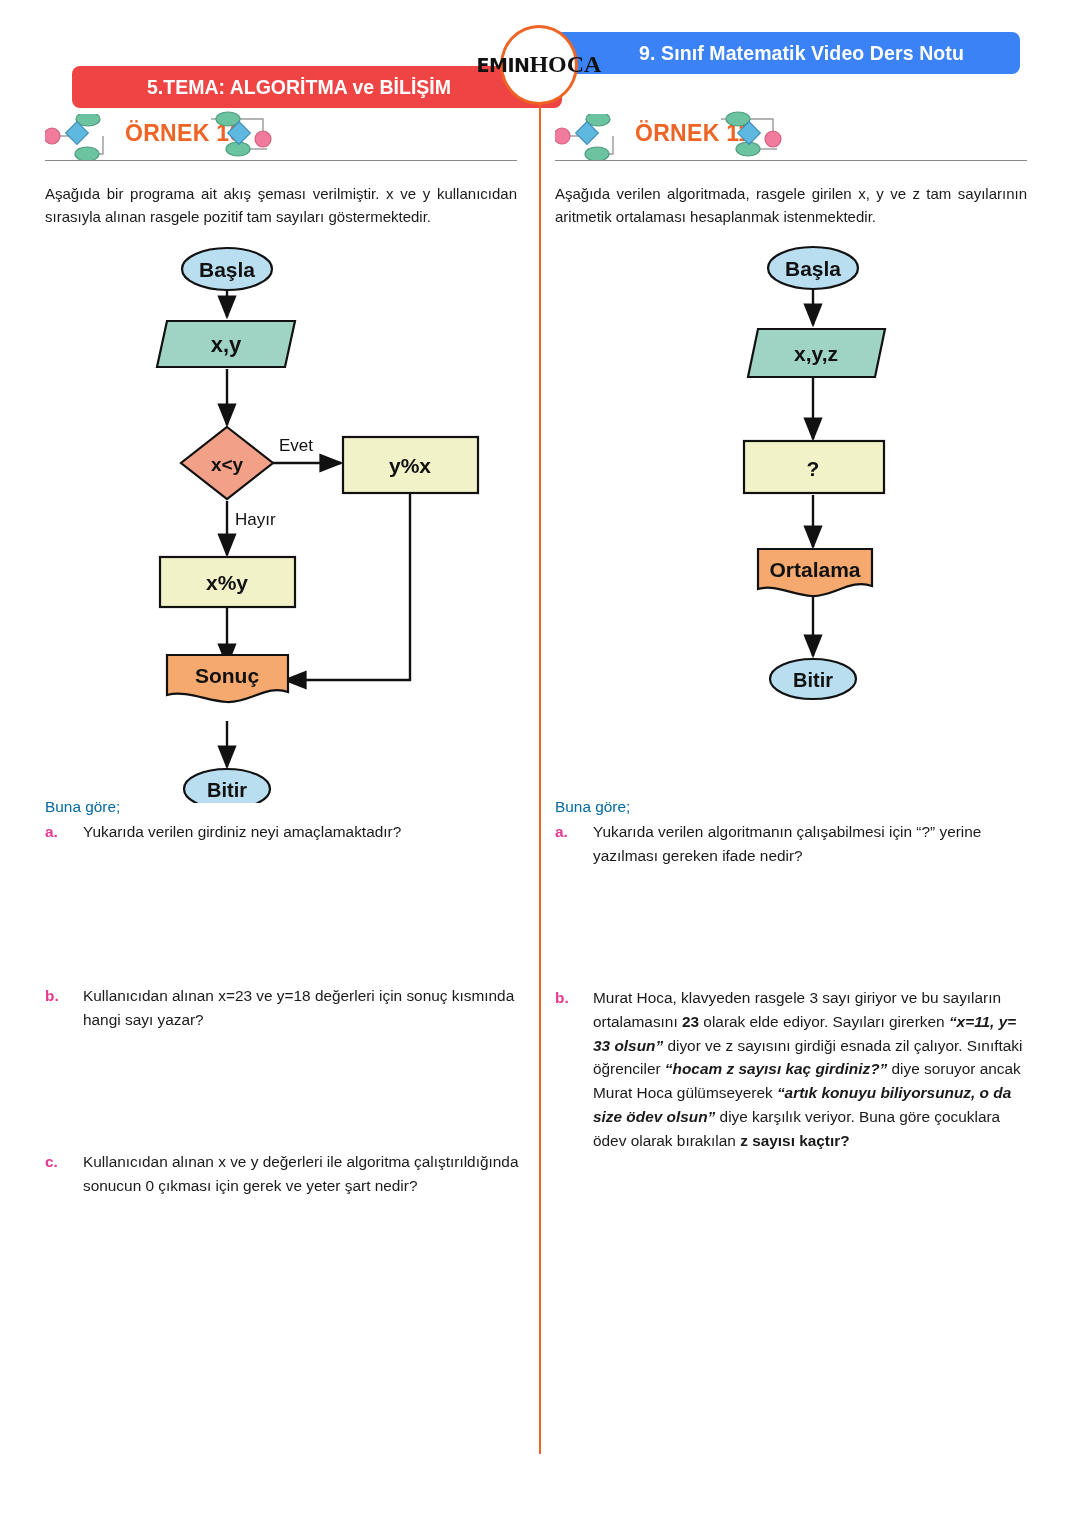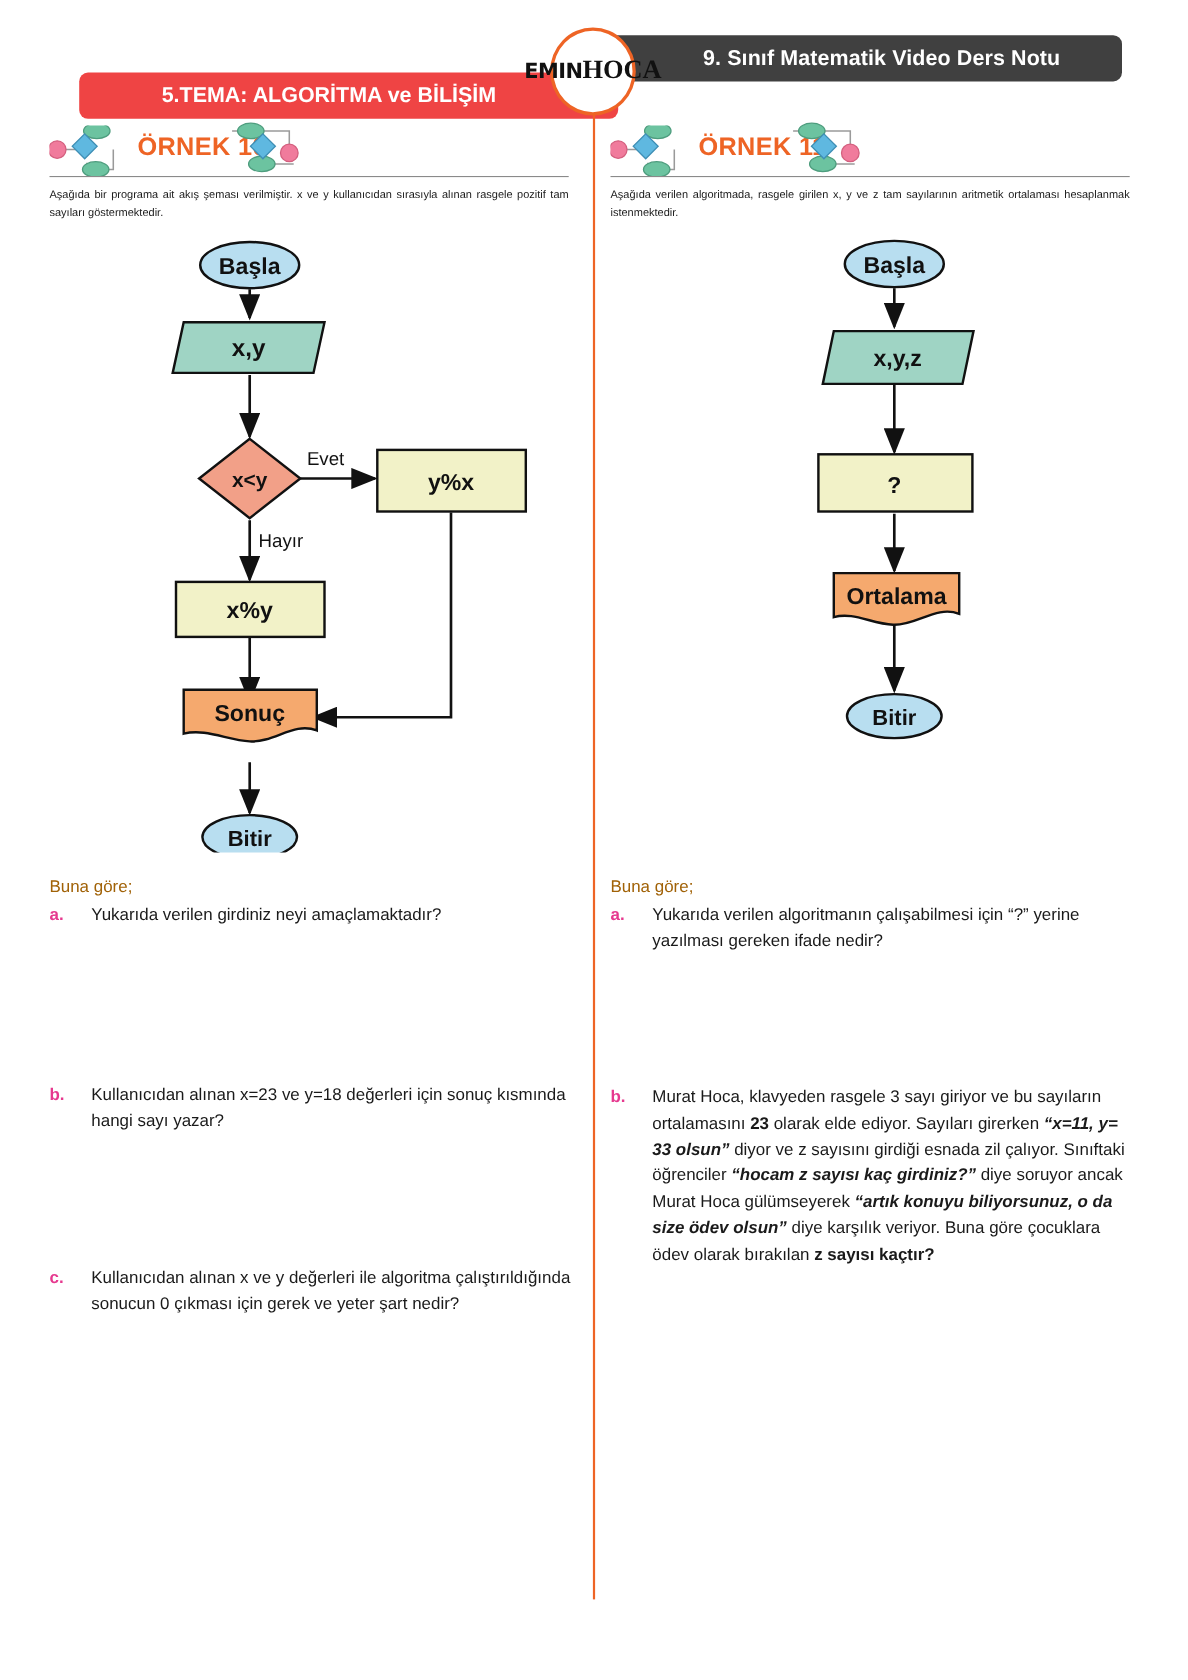--- a/index.html
+++ b/index.html
@@ -11,21 +11,21 @@
     color:#1a1a1a;
     position:relative;
     overflow:hidden;
   }
 
   
   .header { position:absolute; left:0; top:0; width:1080px; height:115px; }
 
   .hdr-right-bar {
     position:absolute; left:535px; top:32px; width:485px; height:42px;
-    background:#404040; border-radius:8px 8px 8px 8px;
+    background:#3b82f6; border-radius:8px 8px 8px 8px;
   }
   .hdr-right-bar .txt {
     position:absolute; left:0; top:0; width:485px; height:42px;
     display:flex; align-items:center; justify-content:center;
     color:#ffffff; font-size:19.5px; font-weight:bold; letter-spacing:0.1px;
     padding-left:48px;
   }
 
   .hdr-left-bar {
     position:absolute; left:72px; top:66px; width:490px; height:42px;
@@ -63,30 +63,30 @@
     position:absolute; left:80px; top:8px;
     color:#ee6425; font-size:23px; font-weight:bold; letter-spacing:0.3px;
   }
   .ex-rule {
     position:absolute; left:0; top:48px; width:472px; height:1px; background:#8a8a8a;
   }
   .ex-icon-left  { position:absolute; left:0px;  top:2px; }
   .ex-icon-right { position:absolute; left:162px; top:-1px; }
 
   .intro {
-    font-size:10px; line-height:1.55; color:#1a1a1a;
-    width:472px; margin-top:6px; text-align:justify;
+    font-size:15px; line-height:1.55; color:#1a1a1a;
+    width:472px; margin-top:18px; text-align:justify;
   }
 
   
   .flow-wrap { position:relative; width:495px;text-align:right; }
 
   
   .qblock { position:absolute; width:475px; }
-  .buna { font-size:15.4px; color:#a16207; margin-bottom:4px; }
+  .buna { font-size:15.4px; color:#0369a1; margin-bottom:4px; }
   .qitem { display:flex; font-size:15.4px; line-height:1.55; color:#1a1a1a; }
   .qmark { color:#e6398f; font-weight:bold; width:38px; flex:0 0 38px; }
   .qtext { flex:1; }
   .qtext b { font-weight:bold; }
   .qtext i { font-style:italic; font-weight:bold; }
 
   
   .footer { position:absolute; left:0; top:1428px; width:1080px; height:99px; }
 </style>
 </head>

